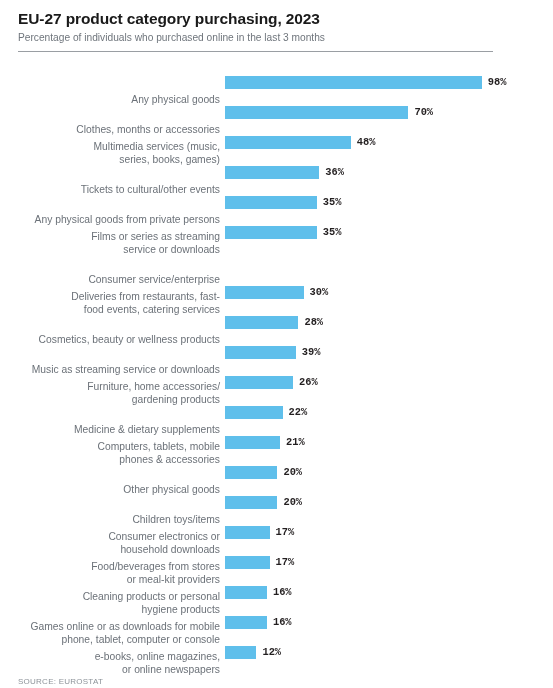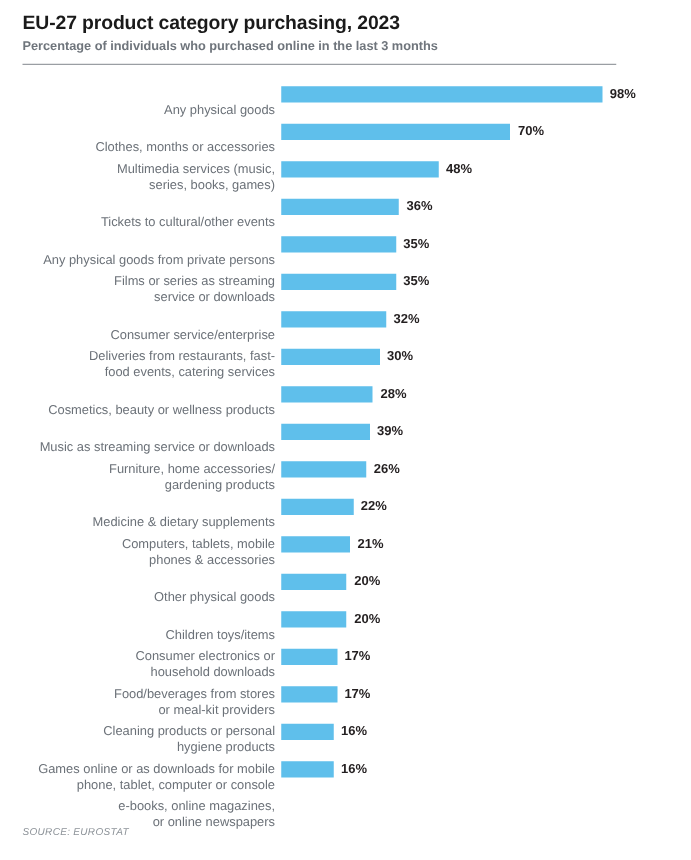--- a/index.html
+++ b/index.html
@@ -29,21 +29,21 @@
   .chart-title {
     font-size: 15.5px;
     font-weight: bold;
     color: #1a1a1a;
     letter-spacing: -0.1px;
     line-height: 19px;
     margin: 0;
   }
   .chart-subtitle {
     font-size: 10.2px;
-    font-weight: bold;
+    font-weight: normal;
     color: #6f757c;
     line-height: 14px;
     margin: 3px 0 0 0;
   }
   .header-rule {
     margin: 6px 23px 0 18px;
     height: 1px;
     background: #9a9ea3;
     font-size: 0;
     line-height: 0;
@@ -65,48 +65,48 @@
     min-width: 225px;
     text-align: right;
     font-size: 10.3px;
     color: #6b7178;
     line-height: 12.4px;
     padding-right: 5px;
     box-sizing: border-box;
     white-space: pre-line;
     align-self: flex-end;
     position: relative;
-    top: 6px;
+    top: 17px;
   }
   .bar-wrap {
     flex: 1;
     display: flex;
-    align-items: flex-start;
+    align-items: flex-end;
     height: 20px;
     position: relative;
+    font-family: Liberation Mono, monospace;
   }
   .bar {
     height: 13px;
     background: #5fbfeb;
     display: block;
   }
   .bar-value {
     font-size: 10.4px;
     font-weight: bold;
     color: #231f20;
     margin-left: 6px;
     white-space: nowrap;
     line-height: 13px;
   }
   
   .footer {
     position: absolute;
     left: 18px;
-    bottom: 18px;
-    font-style: italic;
+    bottom: 2px;
   }
   .source-note {
     font-size: 8px;
     color: #8d9399;
     letter-spacing: 0.25px;
   }
 </style>
 </head>
 <body>
 
@@ -158,24 +158,20 @@
       <div class="bar-row">
         <div class="row-label">Films or series as streaming
 service or downloads</div>
         <div class="bar-wrap">
           <div class="bar" style="width: 91.7px; background: rgb(95, 191, 235);"></div>
           <div class="bar-value">35%</div>
         </div>
       </div>
       <div class="bar-row">
         <div class="row-label">Consumer service/enterprise</div>
-        <div class="bar-wrap">
-          <div class="bar" style="width: 83.8px; background: rgb(95, 191, 235);"></div>
-          <div class="bar-value">32%</div>
-        </div>
       </div>
       <div class="bar-row">
         <div class="row-label">Deliveries from restaurants, fast-
 food events, catering services</div>
         <div class="bar-wrap">
           <div class="bar" style="width: 78.6px; background: rgb(95, 191, 235);"></div>
           <div class="bar-value">30%</div>
         </div>
       </div>
       <div class="bar-row">
@@ -257,20 +253,24 @@
         <div class="row-label">Games online or as downloads for mobile
 phone, tablet, computer or console</div>
         <div class="bar-wrap">
           <div class="bar" style="width: 41.9px; background: rgb(95, 191, 235);"></div>
           <div class="bar-value">16%</div>
         </div>
       </div>
       <div class="bar-row">
         <div class="row-label">e-books, online magazines,
 or online newspapers</div>
+        <div class="bar-wrap">
+          <div class="bar" style="width: 31.4px; background: rgb(95, 191, 235);"></div>
+          <div class="bar-value">12%</div>
+        </div>
       </div>
     </div>
 
   <div class="footer">
     <div class="source-note">SOURCE: EUROSTAT</div>
   </div>
 
 </div>
 
 </body></html>

